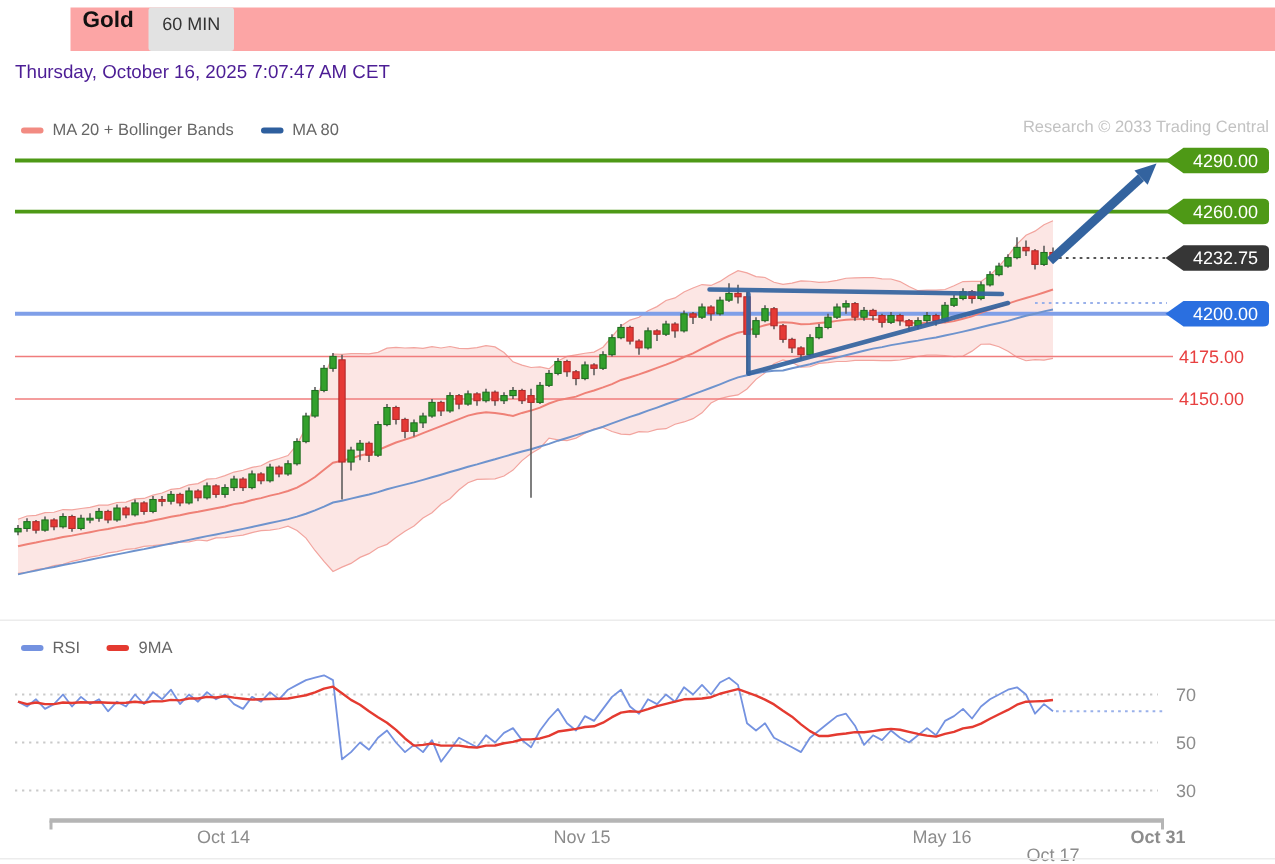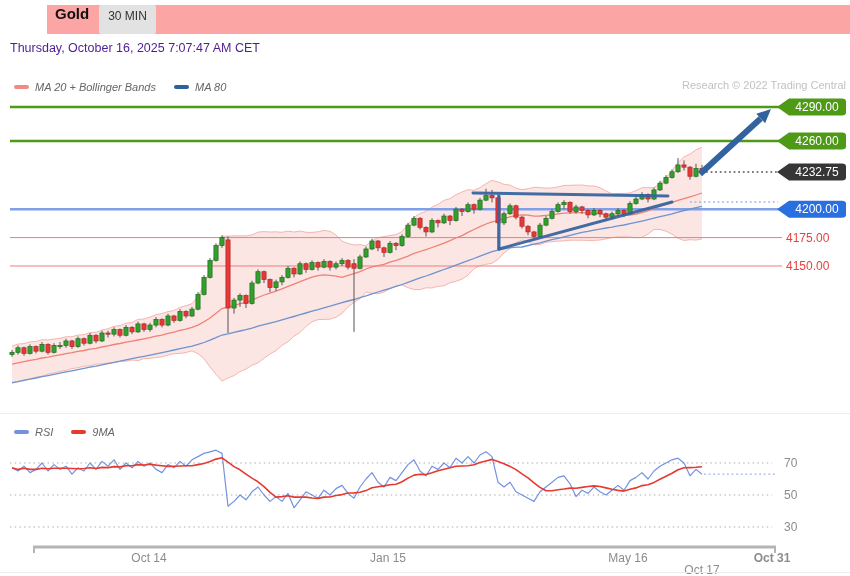--- a/index.html
+++ b/index.html
@@ -6,21 +6,21 @@
   body{width:850px;height:576px;position:relative;background:#ffffff;
        font-family:"Liberation Sans", sans-serif;overflow:hidden;}
   .hdr-band{position:absolute;left:5px;right:0;top:5px;height:29px;background:#fca5a5;
             display:flex;margin-left:42px;}
   .title{font-size:15px;font-weight:bold;color:#111;margin-left:8px;}
   .tf-badge{margin-left:10px;background:#e2e2e2;color:#333;font-size:12px;
             padding:4px 9px;border-radius:2px;}
   .dateline{position:absolute;left:10px;top:41px;font-size:12.5px;color:#4c1d95;}
   .legend{position:absolute;display:flex;align-items:center;font-size:11px;color:#666;}
   .legend .dash{display:inline-block;width:15px;height:4px;border-radius:2px;margin-right:6px;}
-  .legend .item{display:flex;align-items:center;margin-right:18px;font-style:italic;}
+  .legend .item{display:flex;align-items:center;margin-right:18px;}
   .credit{position:absolute;right:4px;top:79px;font-size:11px;color:#c2c2c2;}
   .panel-sep{position:absolute;left:0;right:0;top:413px;height:1px;background:#ececec;}
   .bottom-line{position:absolute;left:0;right:0;top:572px;height:1px;background:#ececec;}
   .x-label{position:absolute;top:551px;font-size:12px;color:#8c8c8c;transform:translateX(-50%);}
   svg{position:absolute;left:0;top:0;}
 </style>
 </head>
 <body>
 
 <svg id="chart-svg" width="850" height="576" viewBox="0 0 850 576">
@@ -302,49 +302,49 @@
     </g>
     <g>
       <line x1="33" y1="547" x2="776" y2="547" stroke="#b5b5b5" stroke-width="3"></line>
       <line x1="34" y1="547" x2="34" y2="553" stroke="#b5b5b5" stroke-width="2"></line>
       <line x1="775" y1="547" x2="775" y2="553" stroke="#b5b5b5" stroke-width="2"></line>
     </g>
   </svg>
 
 <div class="hdr-band">
   <span class="title">Gold</span>
-  <span class="tf-badge">30 MIN</span>
+  <span class="tf-badge">60 MIN</span>
 </div>
 <div class="dateline">Thursday, October 16, 2025 7:07:47 AM CET</div>
 
 <div class="legend" style="left:14px;top:81px;">
   <span class="item">
     <span class="dash" style="background:#f28b82;"></span>
     <span>MA 20 + Bollinger Bands</span>
   </span>
   <span class="item">
     <span class="dash" style="background:#2e5f9e;"></span>
     <span>MA 80</span>
   </span>
 </div>
-<div class="credit">Research © 2022 Trading Central</div>
+<div class="credit">Research © 2033 Trading Central</div>
 
 <div class="panel-sep"></div>
 
 <div class="legend" style="left:14px;top:426px;justify-content:flex-end;">
   <span class="item">
     <span class="dash" style="background:#7492e0;"></span>
     <span>RSI</span>
   </span>
   <span class="item">
     <span class="dash" style="background:#e43a30;"></span>
     <span>9MA</span>
   </span>
 </div>
 
 <div id="x-axis-labels">
     <div class="x-label" style="left: 149px;">Oct 14</div>
-    <div class="x-label" style="left: 388px;">Jan 15</div>
+    <div class="x-label" style="left: 388px;">Nov 15</div>
     <div class="x-label" style="left: 628px;">May 16</div>
     <div class="x-label" style="left: 702px; margin-top: 12px;">Oct 17</div>
     <div class="x-label" style="left: 772px; font-weight: bold;">Oct 31</div>
   </div>
 <div class="bottom-line"></div>
 
 </body></html>

